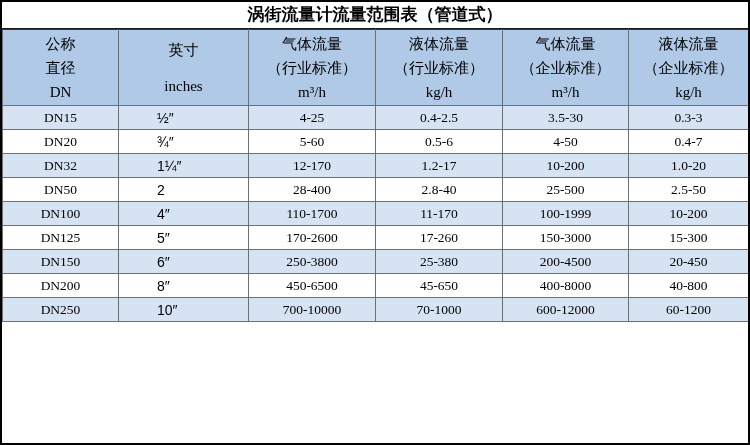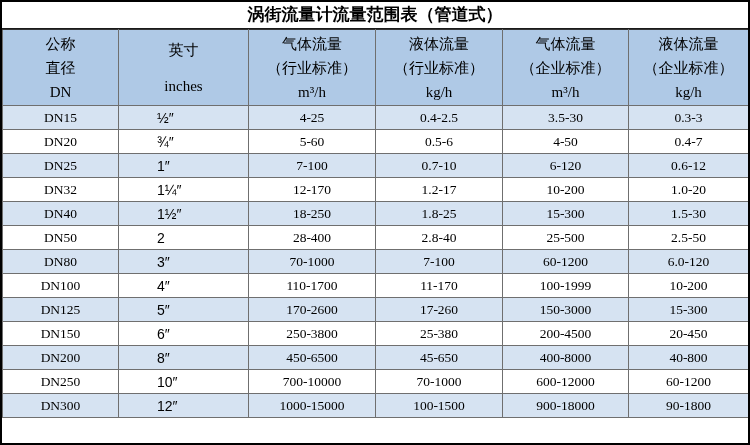--- a/index.html
+++ b/index.html
@@ -114,58 +114,34 @@
         </tr>
         <tr>
           <td>DN20</td>
           <td class="inches-cell">¾″</td>
           <td>5-60</td>
           <td>0.5-6</td>
           <td>4-50</td>
           <td>0.4-7</td>
         </tr>
         <tr>
-          <td>DN25</td>
-          <td class="inches-cell">1″</td>
-          <td>7-100</td>
-          <td>0.7-10</td>
-          <td>6-120</td>
-          <td>0.6-12</td>
-        </tr>
-        <tr>
           <td>DN32</td>
           <td class="inches-cell">1¼″</td>
           <td>12-170</td>
           <td>1.2-17</td>
           <td>10-200</td>
           <td>1.0-20</td>
         </tr>
         <tr>
-          <td>DN40</td>
-          <td class="inches-cell">1½″</td>
-          <td>18-250</td>
-          <td>1.8-25</td>
-          <td>15-300</td>
-          <td>1.5-30</td>
-        </tr>
-        <tr>
           <td>DN50</td>
           <td class="inches-cell">2</td>
           <td>28-400</td>
           <td>2.8-40</td>
           <td>25-500</td>
           <td>2.5-50</td>
-        </tr>
-        <tr>
-          <td>DN80</td>
-          <td class="inches-cell">3″</td>
-          <td>70-1000</td>
-          <td>7-100</td>
-          <td>60-1200</td>
-          <td>6.0-120</td>
         </tr>
         <tr>
           <td>DN100</td>
           <td class="inches-cell">4″</td>
           <td>110-1700</td>
           <td>11-170</td>
           <td>100-1999</td>
           <td>10-200</td>
         </tr>
         <tr>
@@ -193,23 +169,15 @@
           <td>40-800</td>
         </tr>
         <tr>
           <td>DN250</td>
           <td class="inches-cell">10″</td>
           <td>700-10000</td>
           <td>70-1000</td>
           <td>600-12000</td>
           <td>60-1200</td>
         </tr>
-        <tr>
-          <td>DN300</td>
-          <td class="inches-cell">12″</td>
-          <td>1000-15000</td>
-          <td>100-1500</td>
-          <td>900-18000</td>
-          <td>90-1800</td>
-        </tr>
       </tbody>
   </table>
 </div>
 
 </body></html>

